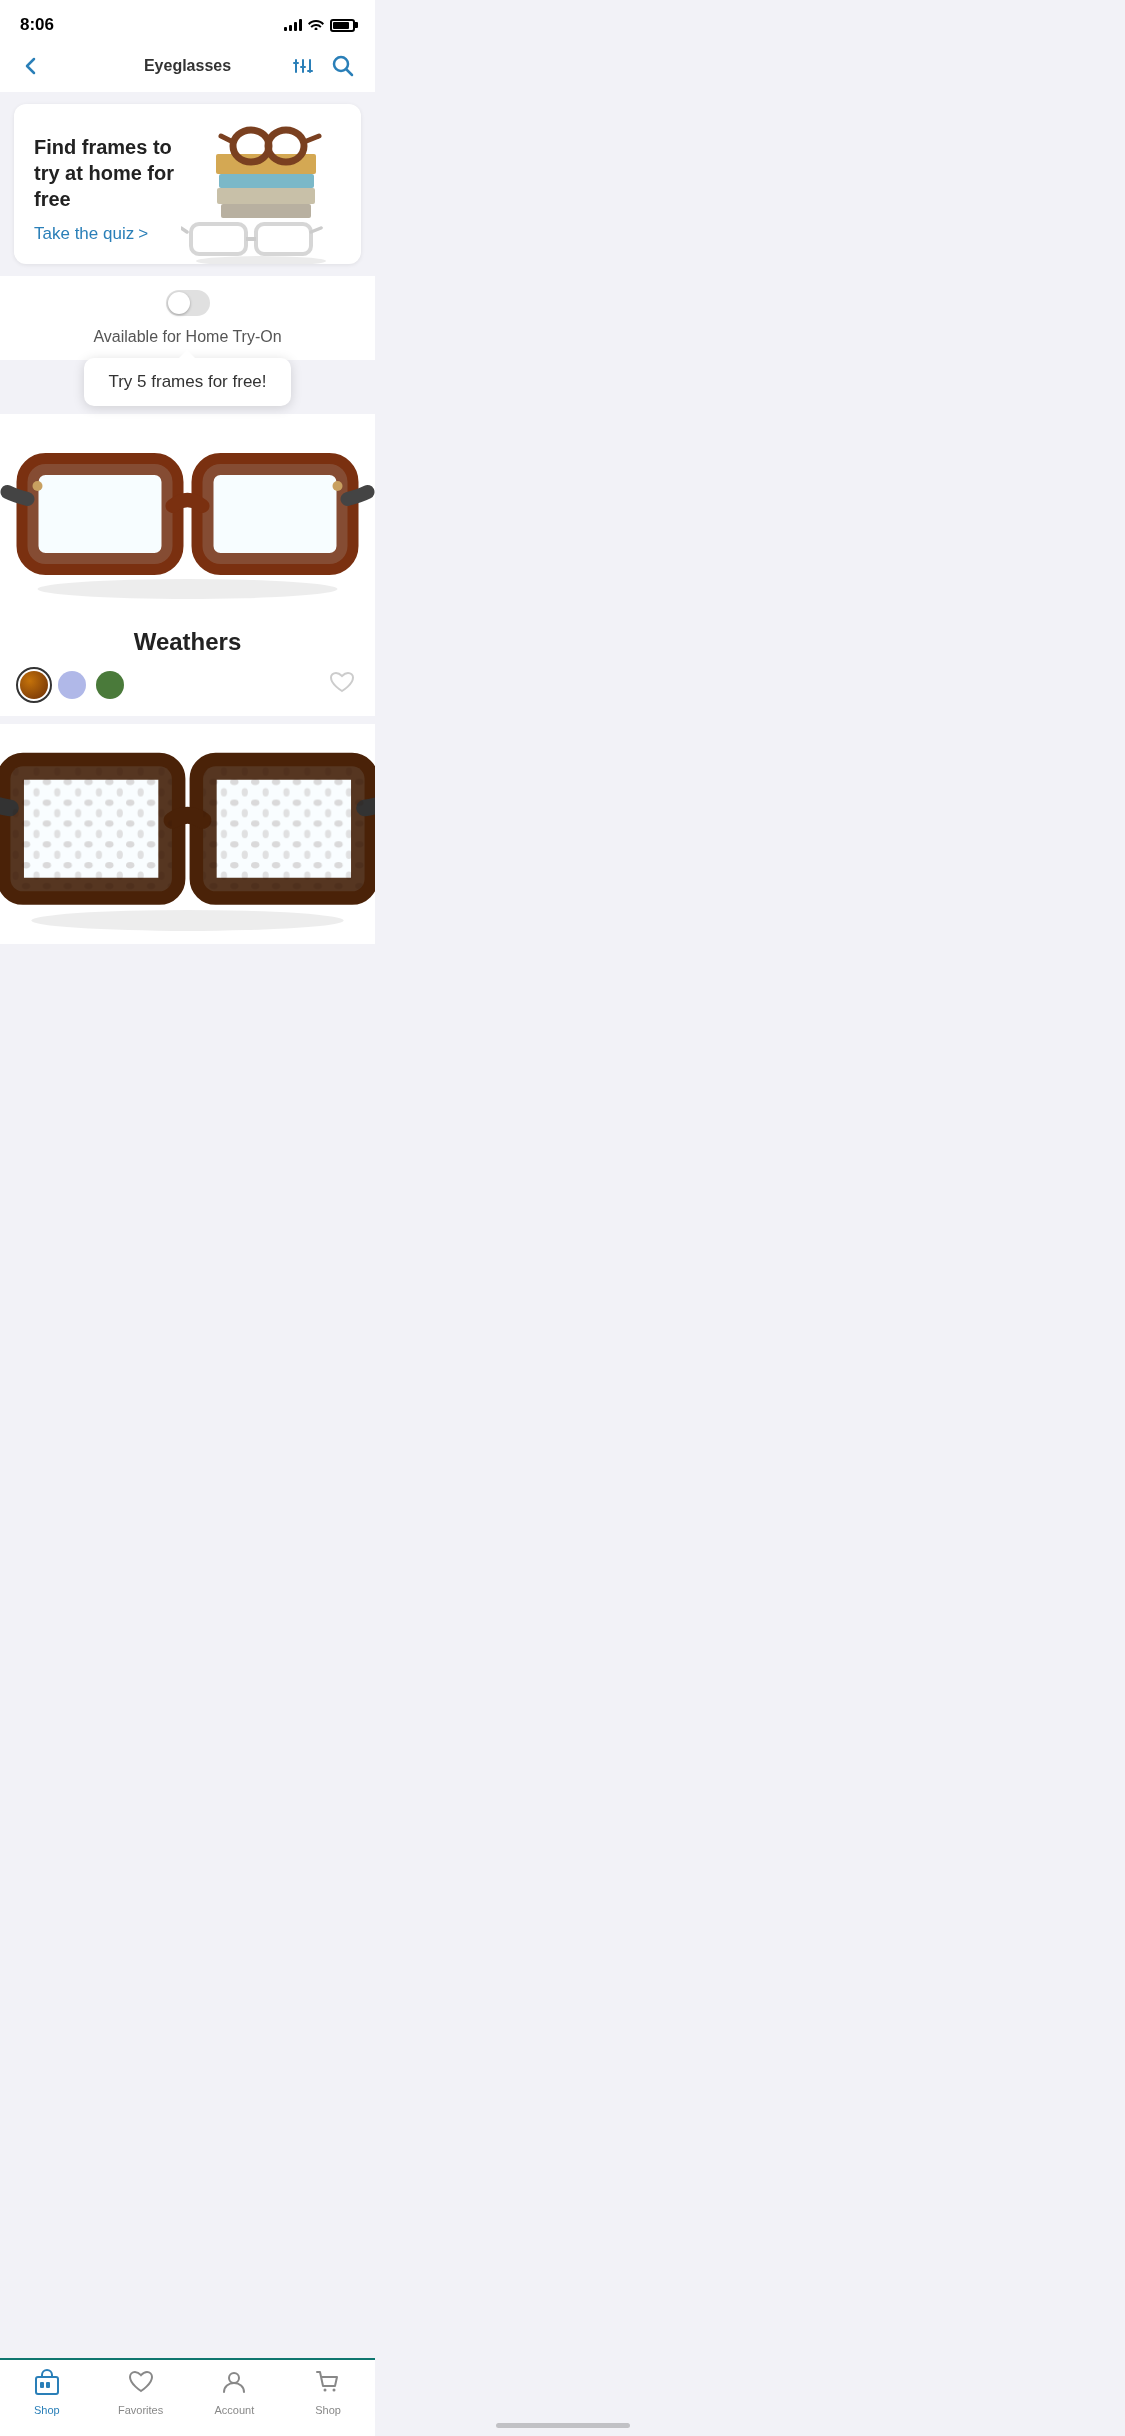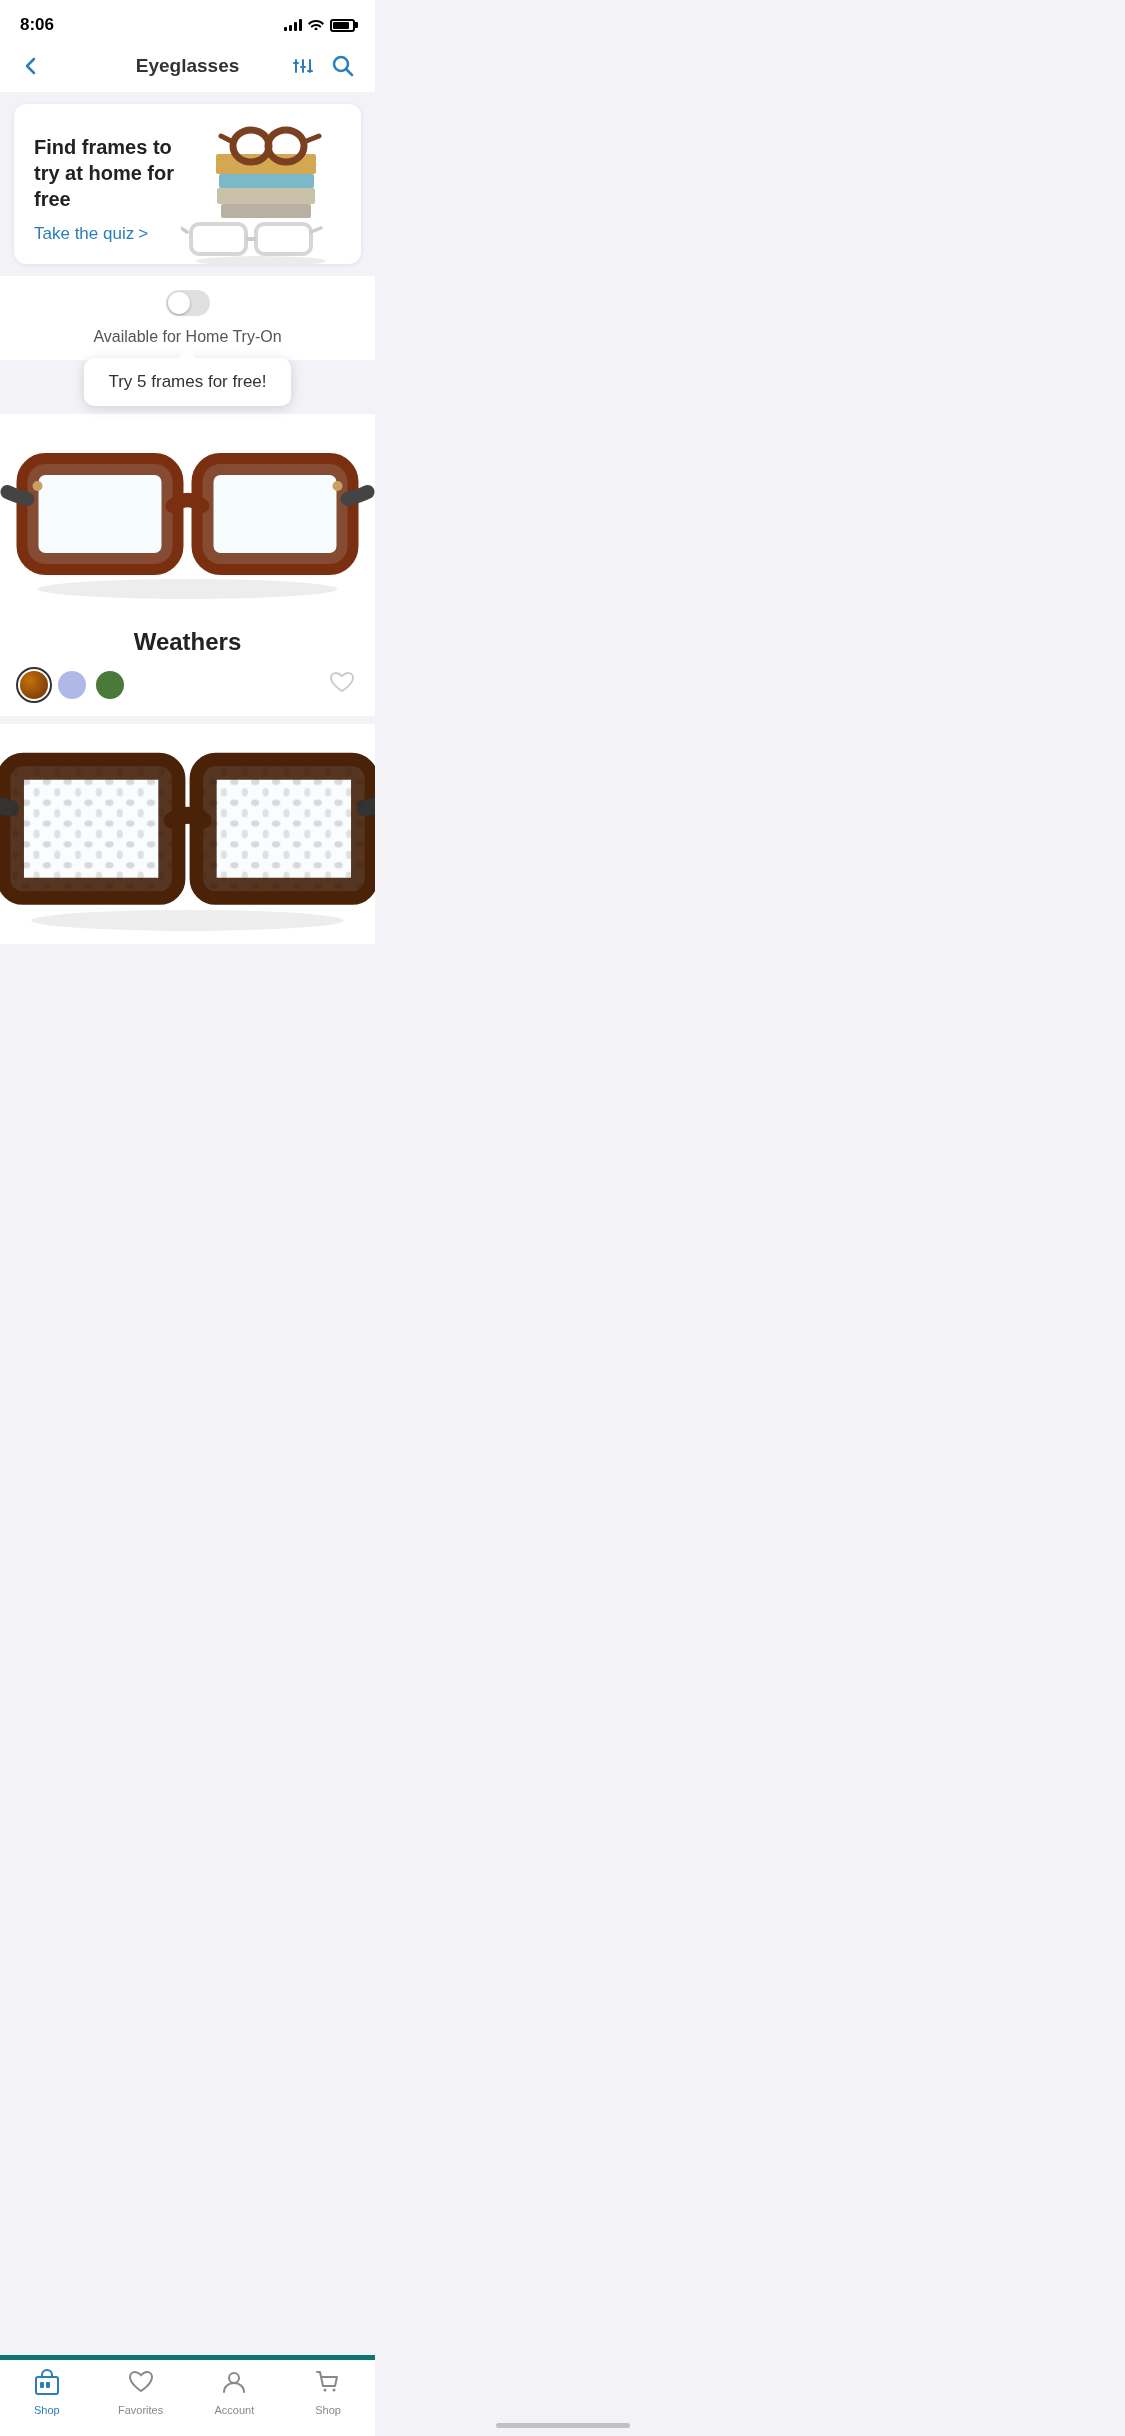--- a/index.html
+++ b/index.html
@@ -81,21 +81,21 @@
 
     
     .header {
       background: #fff;
       display: flex;
       align-items: center;
       justify-content: space-between;
       padding: 10px 20px 14px;
     }
     .header-title {
-      font-size: 19px;
+      font-size: 16px;
       font-weight: 600;
       color: #333;
       position: absolute;
       left: 50%;
       transform: translateX(-50%);
     }
     .header-btn {
       background: none;
       border: none;
       cursor: pointer;
@@ -283,21 +283,21 @@
       overflow: hidden;
     }
 
     
     .tab-bar {
       position: fixed;
       bottom: 0;
       left: 0;
       width: 375px;
       background: #fff;
-      border-top: 5px solid #0f766e;
+      border-top: 2px solid #0f766e;
       display: flex;
       justify-content: space-around;
       padding: 8px 0 20px;
       z-index: 100;
     }
     .tab-item {
       display: flex;
       flex-direction: column;
       align-items: center;
       gap: 4px;

